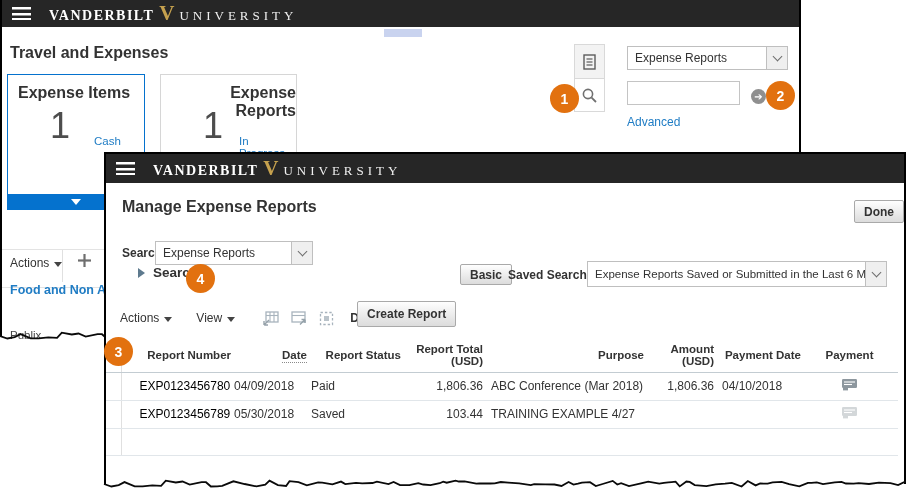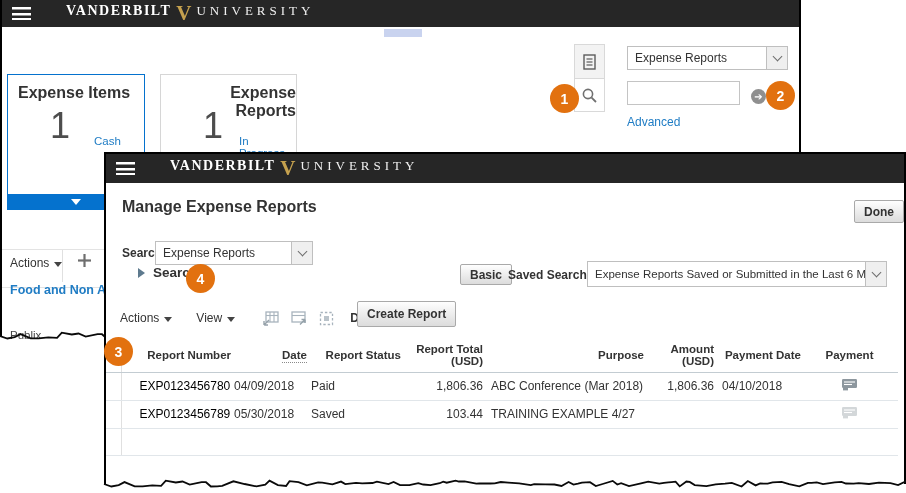--- a/index.html
+++ b/index.html
@@ -14,21 +14,21 @@
   .tear { position:absolute; left:-2px; bottom:-9px; height:14px; overflow:visible; }
 
   
   .appbar { position:absolute; left:0; top:0; right:0; background:#262626; display:flex; align-items:center; }
   #bg-window .appbar { height:27px; }
   #fg-window .appbar { height:29px; }
   .hamburger { width:19px; height:13px; margin:0 0 0 10px;
     background:linear-gradient(#fff,#fff) 0 0/19px 2.5px no-repeat,
                linear-gradient(#fff,#fff) 0 5.5px/19px 2.5px no-repeat,
                linear-gradient(#fff,#fff) 0 11px/19px 2.5px no-repeat; }
-  .brand { display:flex; align-items:flex-start; margin-left:35px; white-space:nowrap; }
+  .brand { display:flex; align-items:flex-end; margin-left:18px; white-space:nowrap; }
   .brand .b-left  { font-family:"Liberation Serif", serif; font-weight:bold; font-size:14px; letter-spacing:1.5px; color:#fff; }
   .brand .b-logo  { font-family:"Liberation Serif", serif; font-weight:bold; font-size:21px; color:#c5a14e; margin:0 5px; line-height:1; }
   .brand .b-right { font-family:"Liberation Serif", serif; font-size:13px; letter-spacing:4px; color:#f0f0f0; }
 
   .page-title { position:absolute; font-size:16px; font-weight:bold; color:#333; }
 
   
   .card { position:absolute; top:74px; height:136px; background:#fff; }
   #card-items   { left:5px;  width:138px; border:1px solid #0572ce; }
   #card-reports { left:158px; width:137px; border:1px solid #d6d6d6; }
@@ -114,20 +114,21 @@
   <div class="window" id="bg-window">
     <div class="appbar">
       <span class="hamburger"></span>
       <span class="brand">
         <span class="b-left">VANDERBILT</span>
         <span class="b-logo">V</span>
         <span class="b-right">UNIVERSITY</span>
       </span>
     </div>
 
+    <div class="page-title" style="left:8px; top:44px;">Travel and Expenses</div>
 
     <div class="card" id="card-items">
       <div class="card-title">Expense Items</div>
       <div class="card-count">1</div>
       <a class="card-link" href="#">Cash</a>
       <div class="card-footer">
         <span class="tri-down-white"></span>
       </div>
     </div>
 

